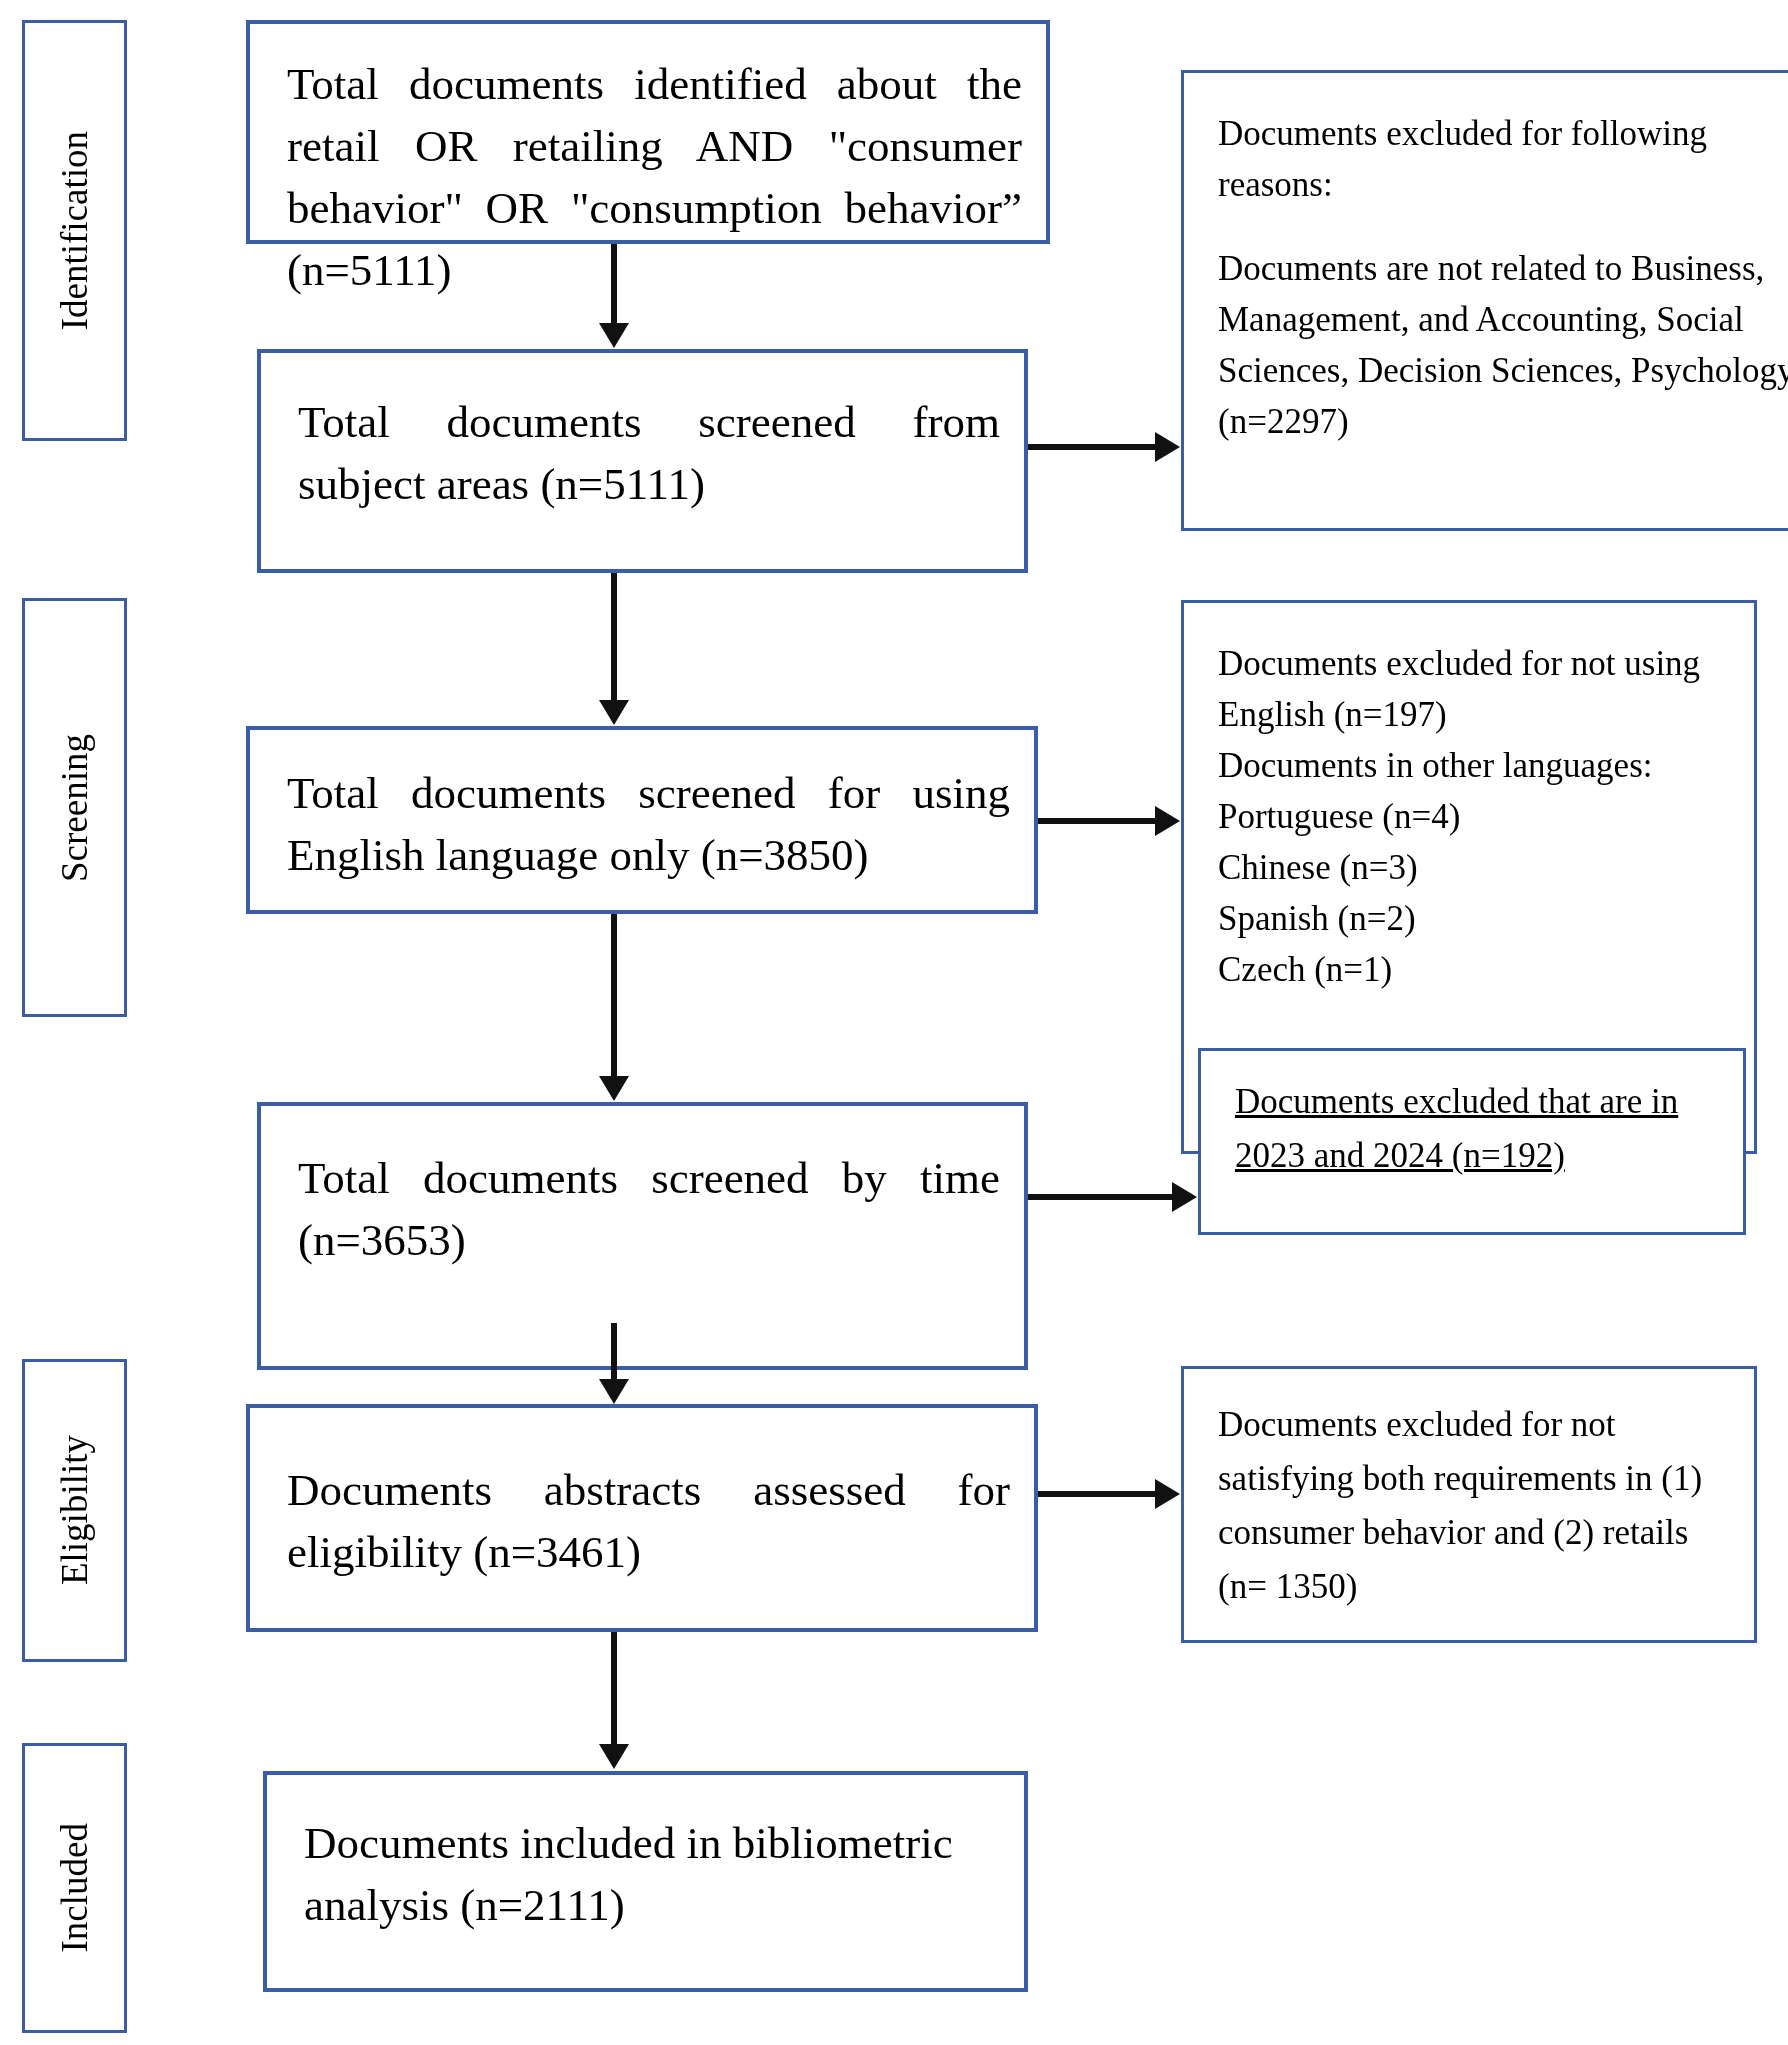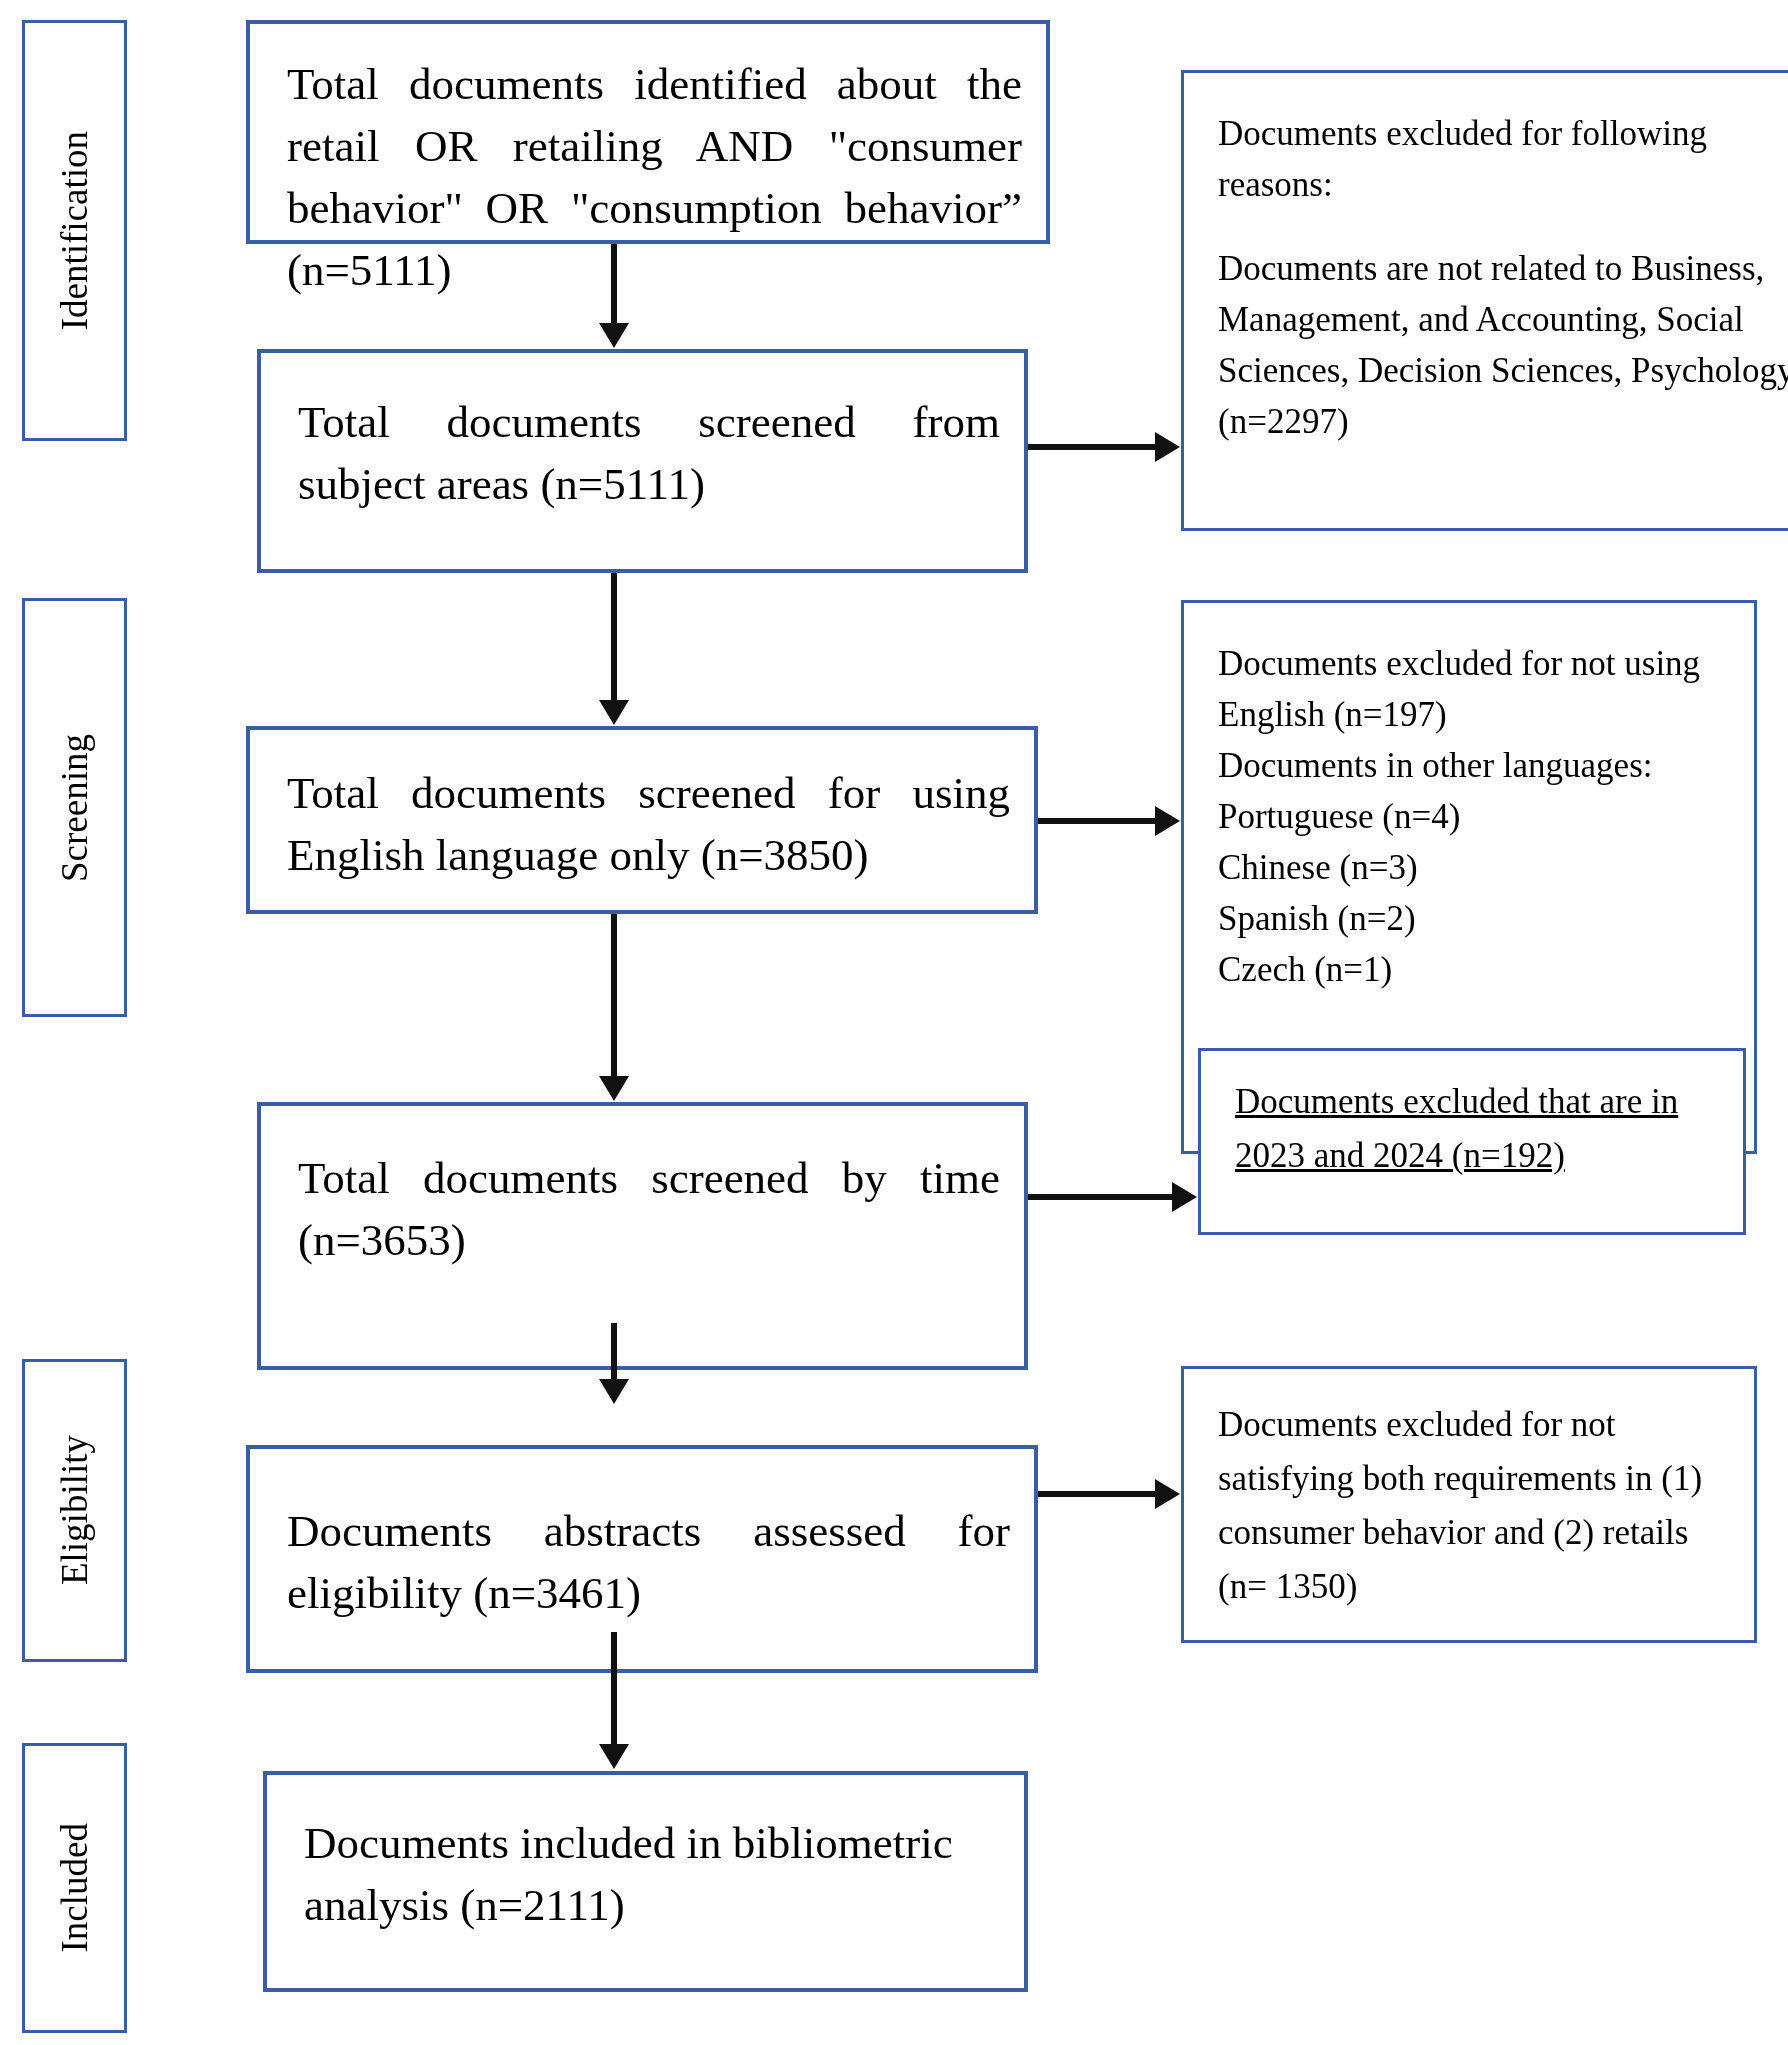--- a/index.html
+++ b/index.html
@@ -76,21 +76,21 @@
   
   #stage-identification { left: 21.5px;  top: 20.4px;   width: 105px;  height: 421px; }
   #stage-screening      { left: 21.5px;  top: 598px; width: 105px;  height: 419px; }
   #stage-eligibility    { left: 21.5px;  top: 1359px; width: 105px;  height: 303px; }
   #stage-included       { left: 21.5px;  top: 1743px; width: 105px;  height: 290px; }
 
   #flow-box-1 { left: 246px; top: 20px;   width: 804px; height: 224px; }
   #flow-box-2 { left: 257px; top: 349px;  width: 771px; height: 224px; padding-top: 38px; }
   #flow-box-3 { left: 246px; top: 726px; width: 792px; height: 188px; padding-top: 32px; }
   #flow-box-4 { left: 257px; top: 1102px; width: 771px; height: 268px; padding-top: 41px; }
-  #flow-box-5 { left: 246px; top: 1404px; width: 792px; height: 228px; padding-top: 51px; margin-top: 41px; }
+  #flow-box-5 { left: 246px; top: 1404px; width: 792px; height: 228px; padding-top: 51px; }
   #flow-box-6 { left: 263px; top: 1771px; width: 765px; height: 221px; padding-top: 37px; }
 
   #excl-box-1 { left: 1181px; top: 70px;  width: 654px; height: 461px; }
   #excl-box-2 { left: 1181px; top: 600px; width: 576px; height: 554px; }
   #excl-box-3 { left: 1198px; top: 1048px; width: 548px;  height: 187px; text-decoration: underline; }
   #excl-box-4 { left: 1181px; top: 1366px; width: 576px; height: 277px; padding-top: 29px; }
 
   #arrow-down-1 { left: 611px; top: 244px;  height: 80px; }
   #arrow-down-2 { left: 611px; top: 573px; height: 128px; }
   #arrow-down-3 { left: 611px; top: 914px; height: 163px; }

